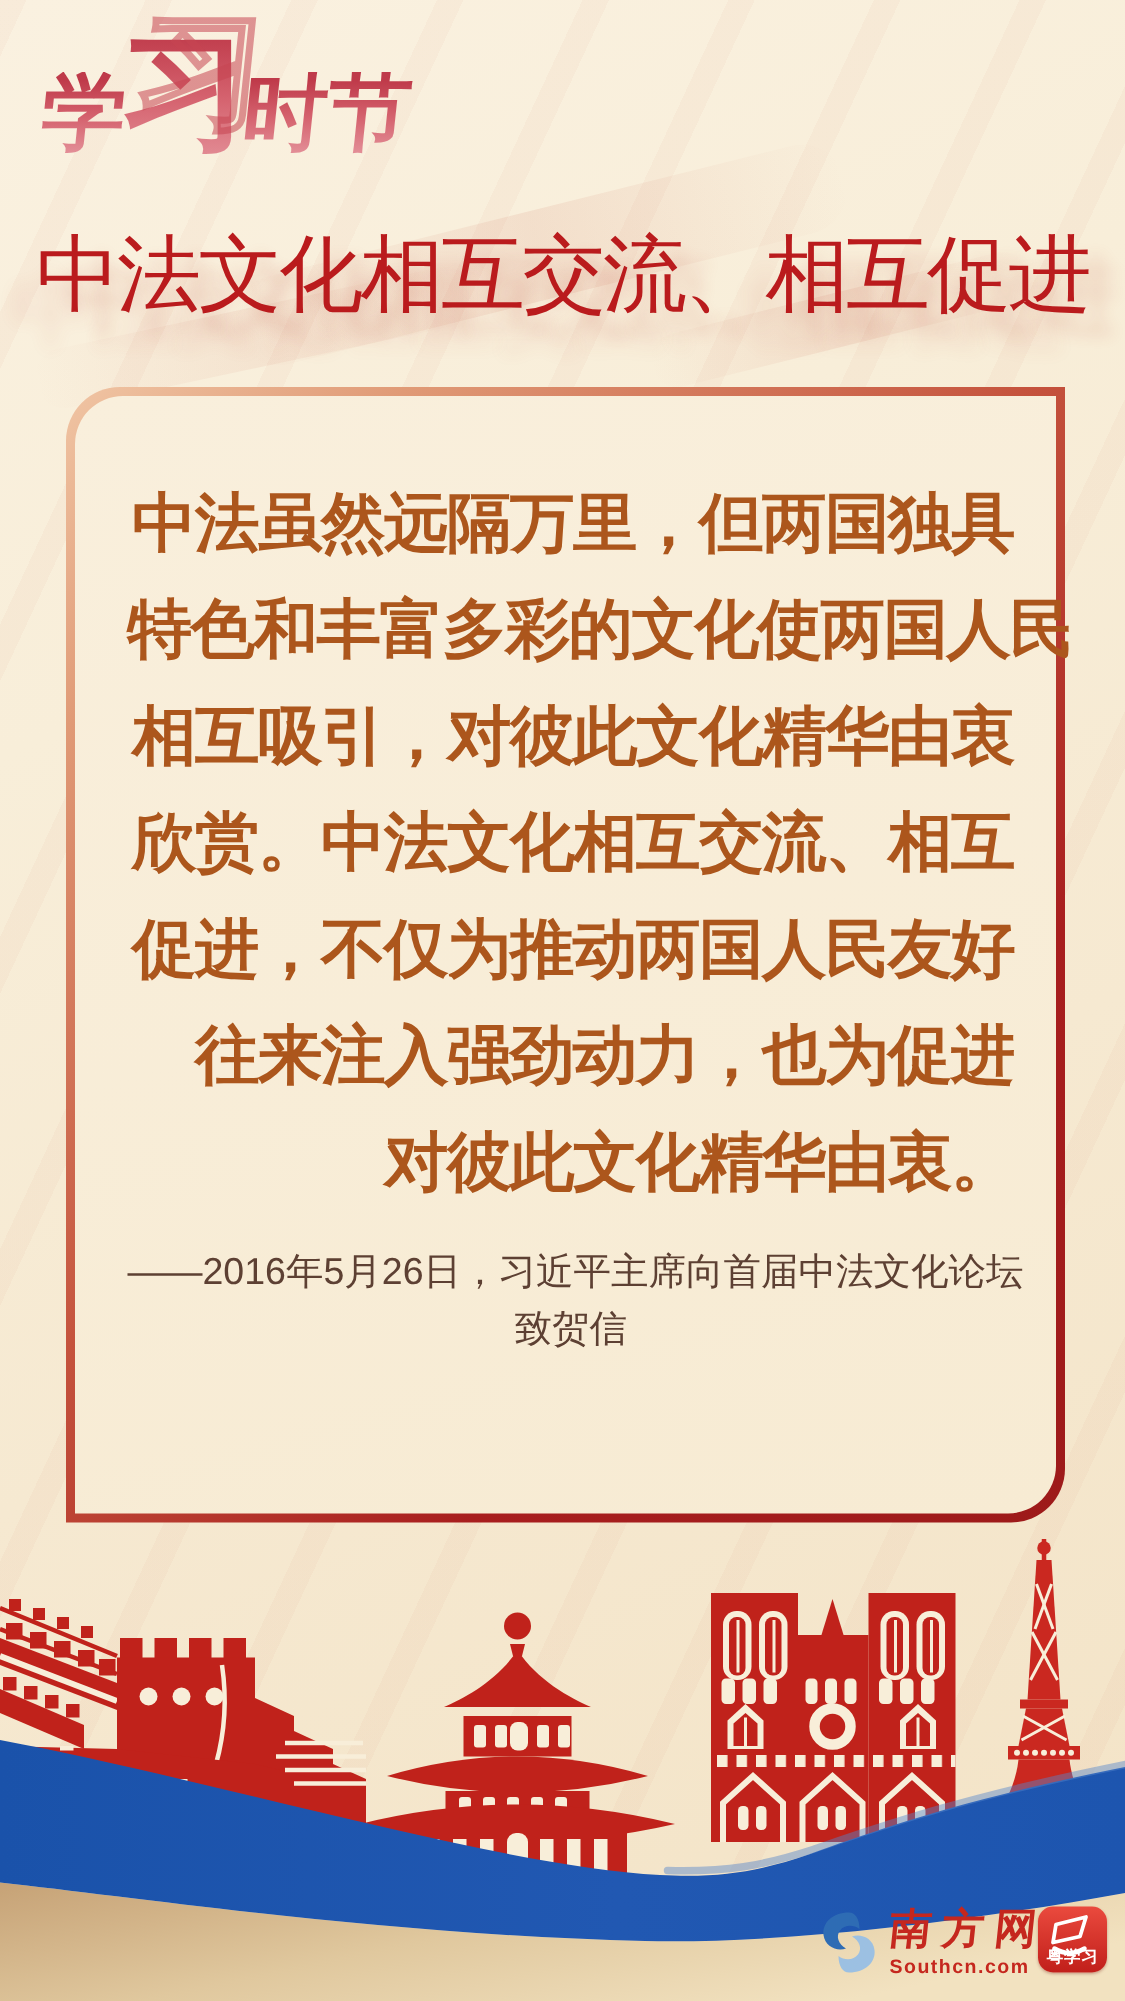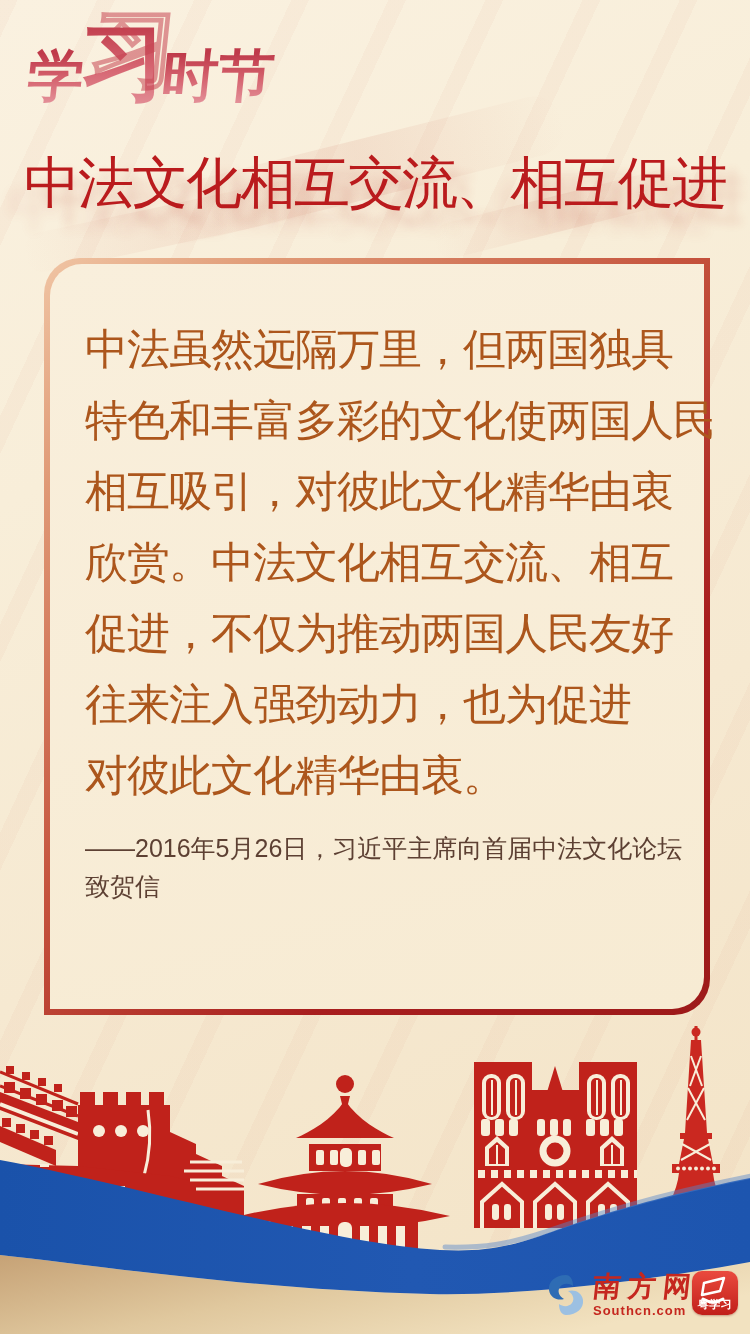--- a/index.html
+++ b/index.html
@@ -47,24 +47,24 @@
     position:absolute;left:44px;top:258px;width:666px;height:757px;box-sizing:border-box;
     padding:6px;border-radius:36px 0 36px 0;z-index:2;
     background:linear-gradient(135deg,#f0c5a4 0%,#e09a76 16%,#c5533d 45%,#a81e1e 72%,#9d1a1a 100%);
   }
   .quote-inner{
     width:100%;height:100%;box-sizing:border-box;border-radius:32px 0 32px 0;
     background:linear-gradient(165deg,#f9efdc 0%,#f7ebd3 100%);
     padding:50px 28px 0 35px;
   }
   .quote-line{
-    font-family:"Liberation Serif","DejaVu Serif",serif;font-weight:normal;
-    font-size:43px;line-height:71px;letter-spacing:-1px;color:#ac561c;white-space:nowrap;
-  }
-  .attribution{margin-top:18px;color:#5d4033;font-size:25px;line-height:38px;}
+    font-family:"Liberation Serif","DejaVu Serif",serif;font-weight:bold;
+    font-size:43px;line-height:71px;letter-spacing:-1px;color:#ac561c;white-space:nowrap;text-align:right;
+  }
+  .attribution{margin-top:18px;color:#5d4033;font-size:25px;line-height:38px;text-align:center;}
   .attribution div{white-space:nowrap;}
 
   
   .scene{position:absolute;left:0;top:1014px;width:750px;height:320px;z-index:1;}
 
   
   .footer{position:absolute;left:0;top:1266px;width:750px;height:60px;z-index:4;}
   .southcn{position:absolute;left:543px;top:6px;display:flex;align-items:center;}
   .southcn-text{margin-left:4px;}
   .southcn-cn{font-family:"Liberation Serif","DejaVu Serif",serif;font-weight:bold;

